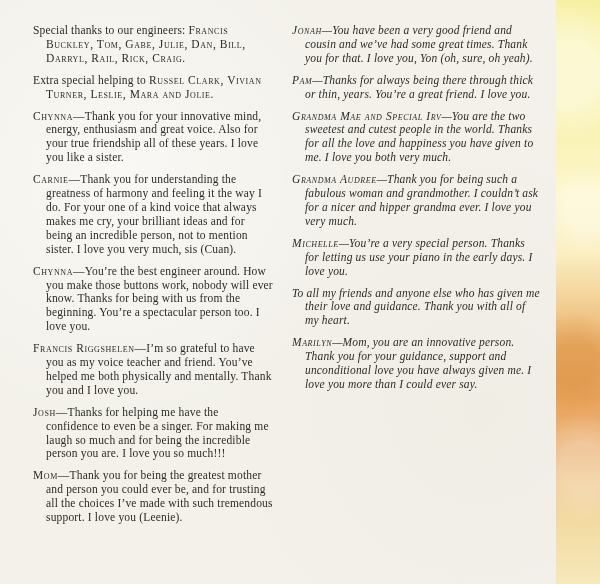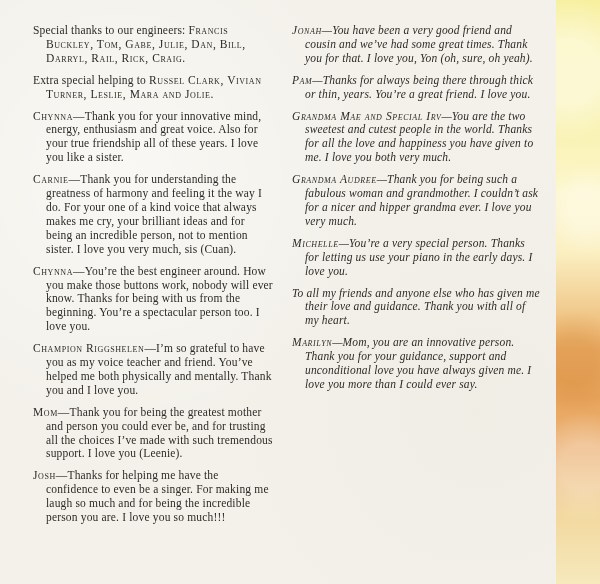--- a/index.html
+++ b/index.html
@@ -73,23 +73,23 @@
 <body>
 
 <div class="page">
   <div class="columns">
     <div class="col col-left" id="column-left">
         <p class="entry"><span>Special thanks to our engineers: </span><span class="sc">Francis Buckley, Tom, Gabe, Julie, Dan, Bill, Darryl, Rail, Rick, Craig</span><span>.</span></p>
         <p class="entry"><span>Extra special helping to </span><span class="sc">Russel Clark, Vivian Turner, Leslie, Mara and Jolie</span><span>.</span></p>
         <p class="entry"><span class="sc">Chynna</span><span>—Thank you for your innovative mind, energy, enthusiasm and great voice. Also for your true friendship all of these years. I love you like a sister.</span></p>
         <p class="entry"><span class="sc">Carnie</span><span>—Thank you for understanding the greatness of harmony and feeling it the way I do. For your one of a kind voice that always makes me cry, your brilliant ideas and for being an incredible person, not to mention sister. I love you very much, sis (Cuan).</span></p>
         <p class="entry"><span class="sc">Chynna</span><span>—You’re the best engineer around. How you make those buttons work, nobody will ever know. Thanks for being with us from the beginning. You’re a spectacular person too. I love you.</span></p>
-        <p class="entry"><span class="sc">Champion Riggshelen</span><span>—I’m so grateful to have you as my voice teacher and friend. You’ve helped me both physically and mentally. Thank you and I love you.</span></p>
+        <p class="entry"><span class="sc">Francis Riggshelen</span><span>—I’m so grateful to have you as my voice teacher and friend. You’ve helped me both physically and mentally. Thank you and I love you.</span></p>
+        <p class="entry"><span class="sc">Josh</span><span>—Thanks for helping me have the confidence to even be a singer. For making me laugh so much and for being the incredible person you are. I love you so much!!!</span></p>
         <p class="entry"><span class="sc">Mom</span><span>—Thank you for being the greatest mother and person you could ever be, and for trusting all the choices I’ve made with such tremendous support. I love you (Leenie).</span></p>
-        <p class="entry"><span class="sc">Josh</span><span>—Thanks for helping me have the confidence to even be a singer. For making me laugh so much and for being the incredible person you are. I love you so much!!!</span></p>
       </div>
     <div class="col col-right" id="column-right">
         <p class="entry"><span class="sc">Jonah</span><span>—You have been a very good friend and cousin and we’ve had some great times. Thank you for that. I love you, Yon (oh, sure, oh yeah).</span></p>
         <p class="entry"><span class="sc">Pam</span><span>—Thanks for always being there through thick or thin, years. You’re a great friend. I love you.</span></p>
         <p class="entry"><span class="sc">Grandma Mae and Special Irv</span><span>—You are the two sweetest and cutest people in the world. Thanks for all the love and happiness you have given to me. I love you both very much.</span></p>
         <p class="entry"><span class="sc">Grandma Audree</span><span>—Thank you for being such a fabulous woman and grandmother. I couldn’t ask for a nicer and hipper grandma ever. I love you very much.</span></p>
         <p class="entry"><span class="sc">Michelle</span><span>—You’re a very special person. Thanks for letting us use your piano in the early days. I love you.</span></p>
         <p class="plain"><span>To all my friends and anyone else who has given me their love and guidance. Thank you with all of my heart.</span></p>
         <p class="entry"><span class="sc">Marilyn</span><span>—Mom, you are an innovative person. Thank you for your guidance, support and unconditional love you have always given me. I love you more than I could ever say.</span></p>
       </div>

